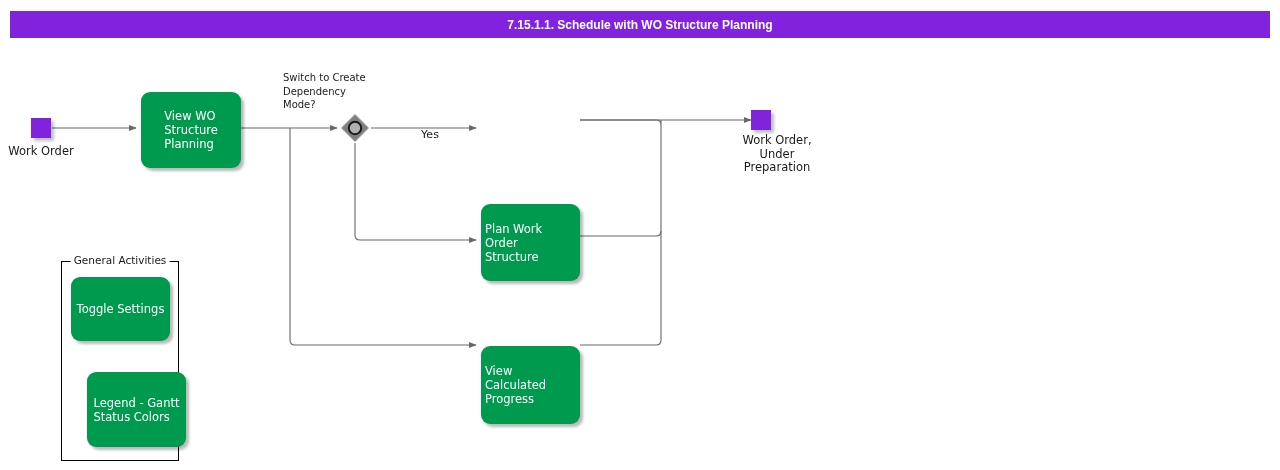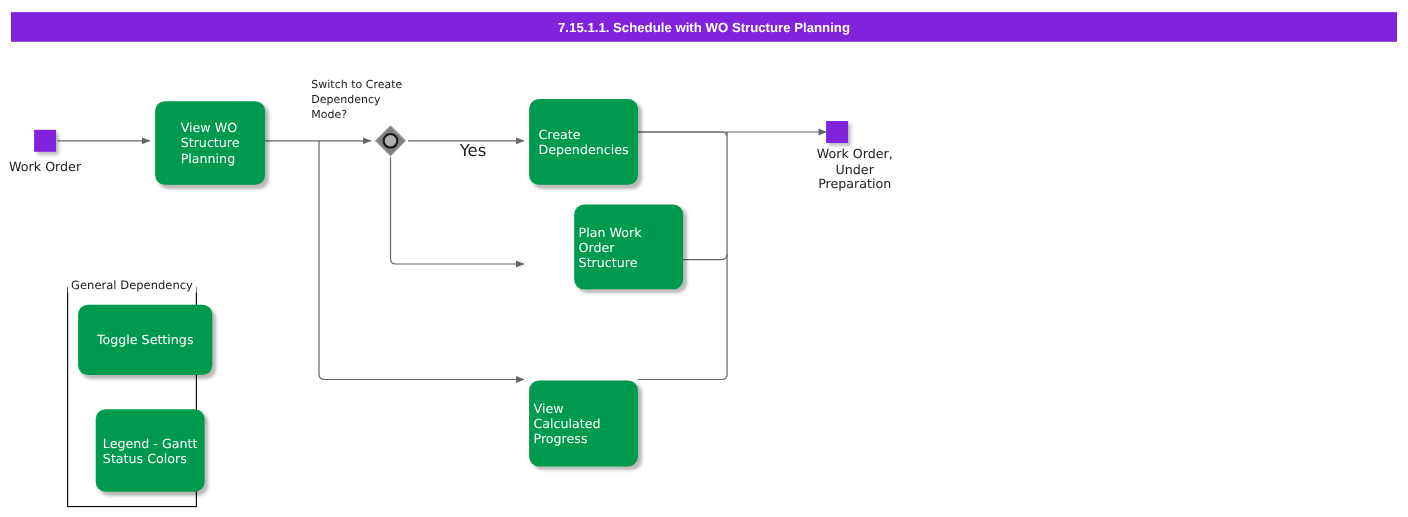--- a/index.html
+++ b/index.html
@@ -101,21 +101,21 @@
     font-size: 10px;
     line-height: 13.5px;
     font-family: "DejaVu Sans", sans-serif;
     white-space: pre-line;
   }
 
   
   .edge-label {
     position: absolute;
     color: #1a1a1a;
-    font-size: 15px;
+    font-size: 11px;
     font-family: "DejaVu Sans", sans-serif;
     text-align: center;
   }
 
   
   #group-general-activities {
     position: absolute;
     left: 61px;
     top: 261px;
     width: 118px;
@@ -186,34 +186,32 @@
 Mode?</div>
   <div class="gateway" style="left:340px; top:113px;">
     <svg width="30" height="30" viewBox="0 0 30 30" xmlns="http://www.w3.org/2000/svg">
       <polygon points="15,1.5 28.5,15 15,28.5 1.5,15" fill="#808080" stroke="#9a9a9a" stroke-width="1"></polygon>
       <circle cx="15" cy="15" r="6.2" fill="#b0b0b0" stroke="#1a1a1a" stroke-width="2"></circle>
     </svg>
   </div>
 
   <div class="edge-label" style="left:405px; top:128px; width:50px;">Yes</div>
 
-  <div class="task" style="left:481px; top:90px; width:99px; height:78px;">Create
-Dependencies</div>
-
-  <div class="task" style="left:481px; top:186px; width:99px; height:77px;margin-left:41px;">Plan Work Order
+
+  <div class="task" style="left:481px; top:204px; width:99px; height:77px;">Plan Work Order
 Structure</div>
 
   <div class="task" style="left:481px; top:306px; width:99px; height:78px;margin-top:40px;">View Calculated
 Progress</div>
 
   <div class="event" style="left:751px; top:110px;"></div>
   <div class="event-label" style="left:717px; top:134px; width:120px;">Work Order,
 Under
 Preparation</div>
 
   <div id="group-general-activities">
-    <span class="group-title">General Dependency</span>
-    <div class="task" style="left:9px; top:15px; width:122px; height:64px;">Toggle Settings</div>
+    <span class="group-title">General Activities</span>
+    <div class="task" style="left:9px; top:15px; width:99px; height:64px;">Toggle Settings</div>
     <div class="task" style="left:9px; top:110px; width:99px; height:75px;margin-left:16px;">Legend - Gantt
 Status Colors</div>
   </div>
 
 </div>
 
 </body></html>

